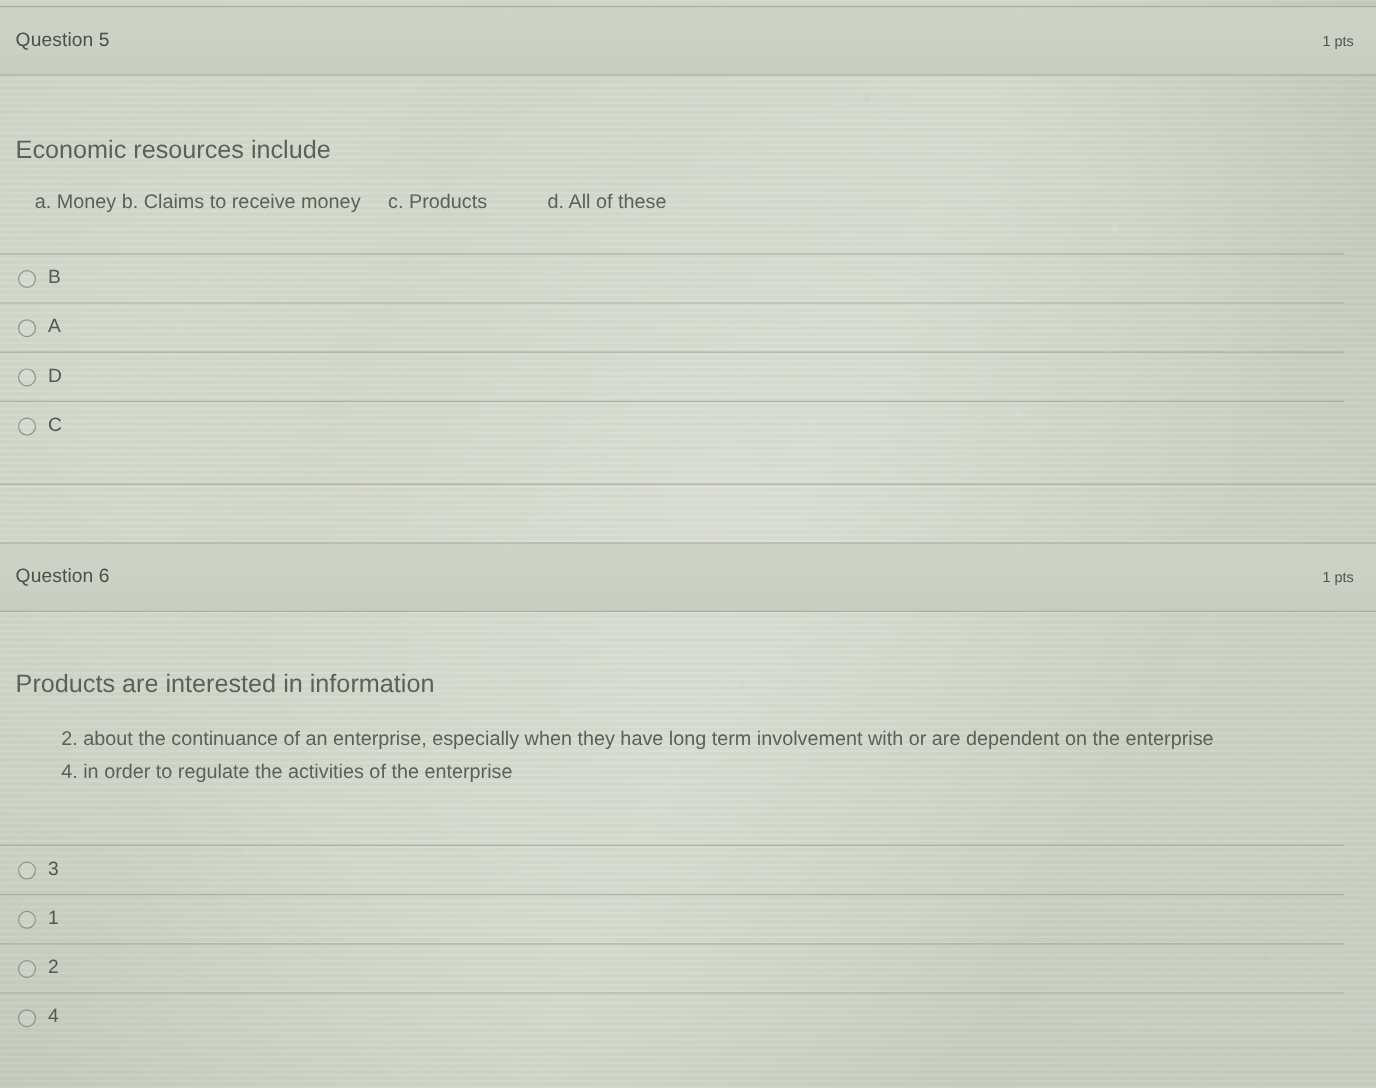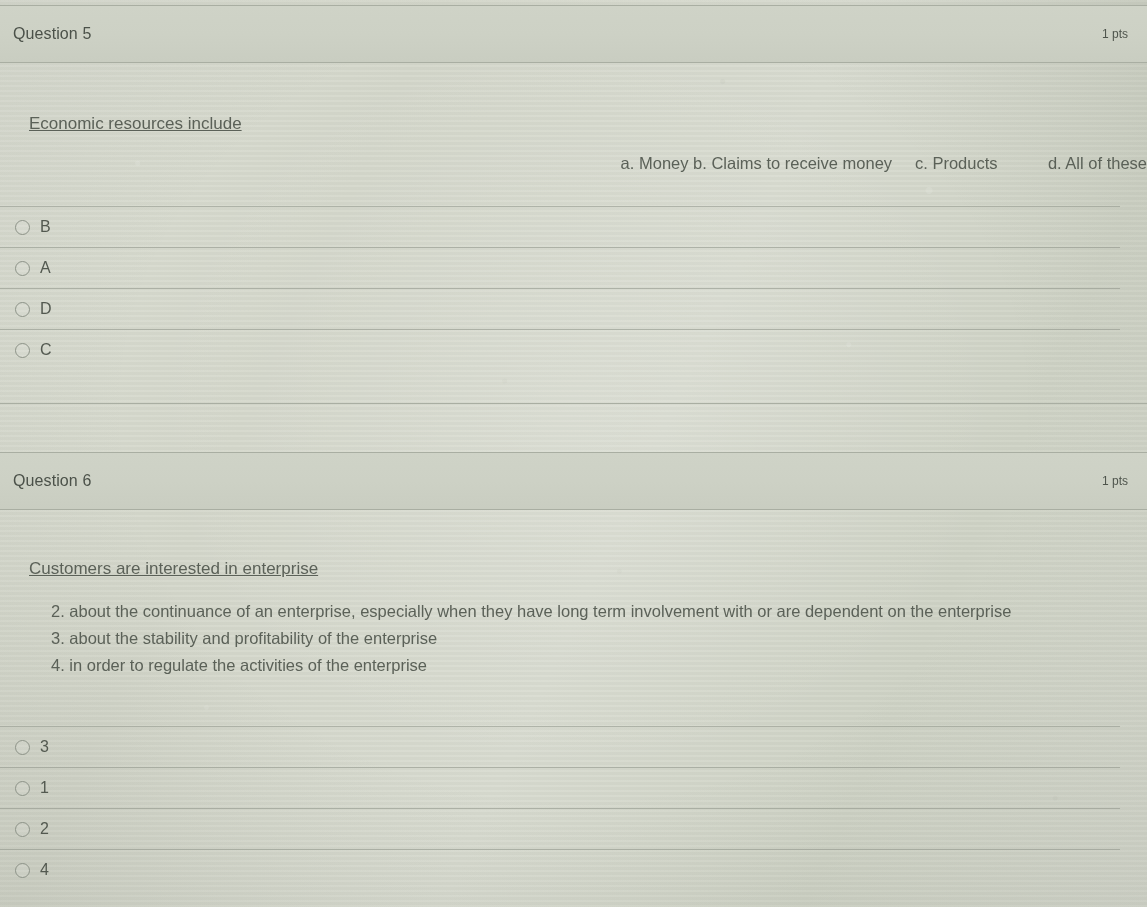--- a/index.html
+++ b/index.html
@@ -75,35 +75,33 @@
     right: 19px;
     top: 50%;
     transform: translateY(-50%);
     font-size: 12px;
     color: #4e544c;
   }
 
   .q-body { position: relative; }
 
   .q-prompt {
-    margin: 16px;
+    margin: 0;
     padding: 0 0 0 13px;
-    font-size: 17px;
+    font-size: 21px;
     color: #5b6158;
     line-height: 1.25;
-    text-decoration: underline;
   }
 
   .q-subline {
-    margin: 0;
+    margin: 16px;
     padding: 0 0 0 13px;
     font-size: 16.5px;
     color: #5b6158;
     white-space: pre;
-    text-align: right;
   }
 
   .numbered-list {
     margin: 0;
     padding: 0 0 0 51px;
     list-style: none;
   }
   .numbered-list li {
     font-size: 16.5px;
     color: #5b6158;
@@ -188,25 +186,24 @@
   <div class="block-divider" style="top:403px;"></div>
 
   <section class="question-block" style="top:452px;">
 
     <div class="q-header">
       <div class="q-title">Question 6</div>
       <div class="q-points">1 pts</div>
     </div>
 
     <div class="q-body">
-      <p class="q-prompt" style="margin-top:48px;">Customers are interested in enterprise</p>
+      <p class="q-prompt" style="margin-top:48px;">Products are interested in information</p>
 
       <ul class="numbered-list" style="margin-top:19px;">
         <li>2. about the continuance of an enterprise, especially when they have long term involvement with or are dependent on the enterprise</li>
-        <li>3. about the stability and profitability of the enterprise</li>
         <li>4. in order to regulate the activities of the enterprise</li>
       </ul>
     </div>
 
     <div class="answers" style="margin-top:47px;">
       <div class="answer-row">
         <span class="radio"></span>
         <span class="label">3</span>
       </div>
       <div class="answer-row">

